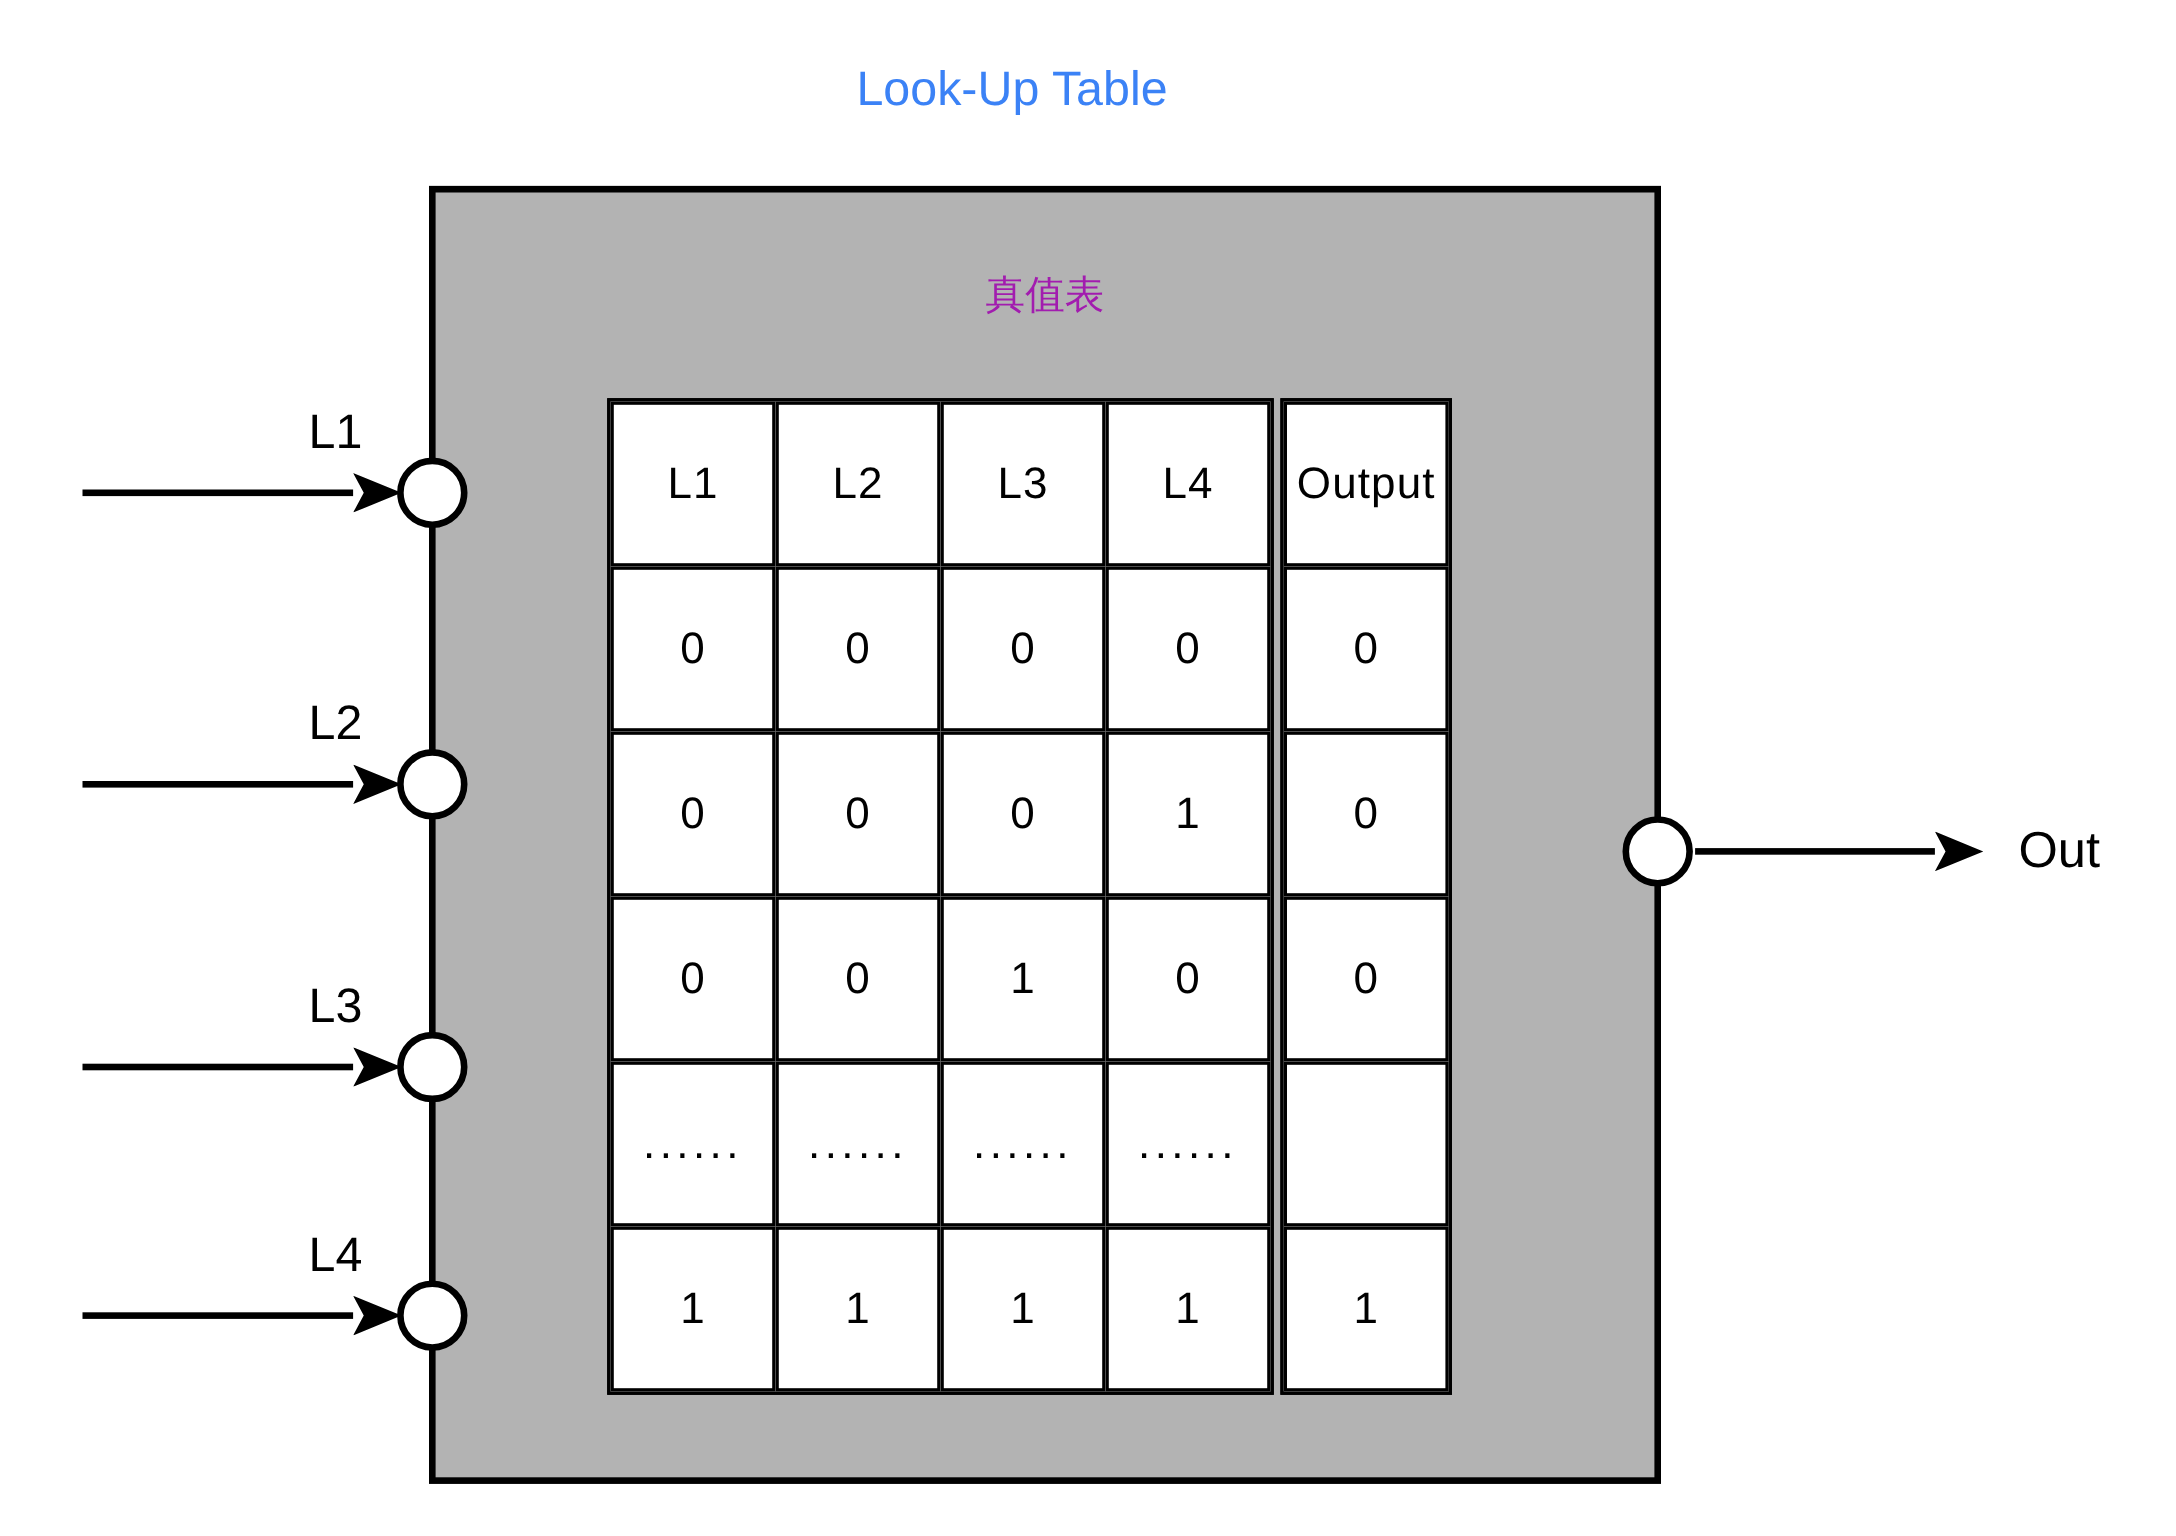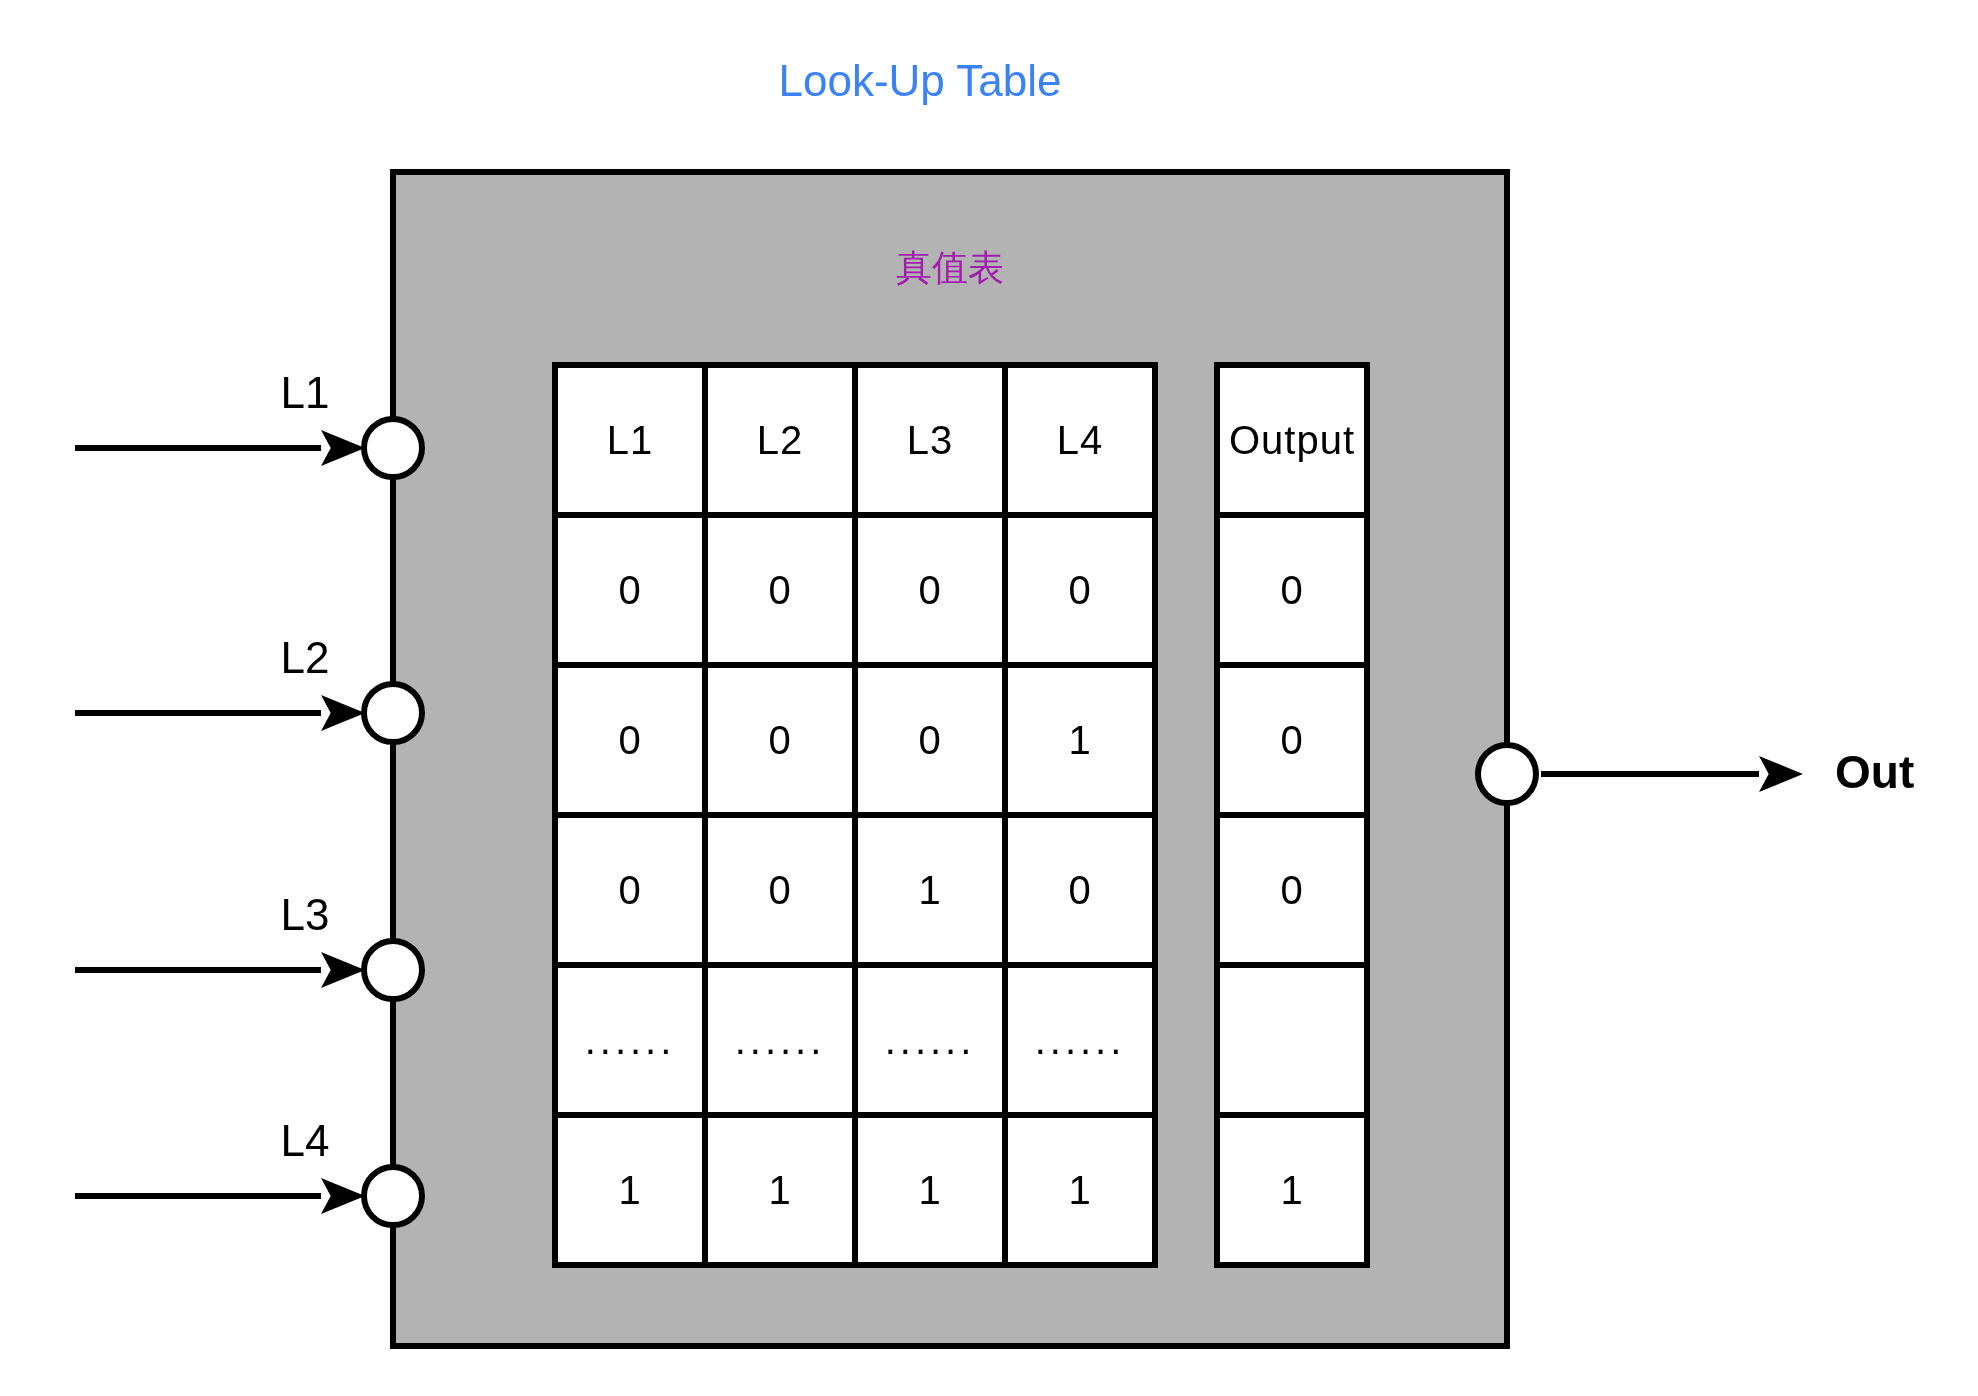--- a/index.html
+++ b/index.html
@@ -51,21 +51,21 @@
     border: 3px solid #000;
     background: #000;
   }
   .tt-main {
     left: 552px;
     top: 362px;
     grid-template-columns: repeat(4, 150px);
     grid-auto-rows: 150px;
   }
   .tt-out {
-    left: 1214px;
+    left: 1164px;
     top: 362px;
     grid-template-columns: 150px;
     grid-auto-rows: 150px;
   }
   .tt-cell {
     box-sizing: border-box;
     border: 3px solid #000;
     background: #ffffff;
     display: flex;
     align-items: center;
@@ -105,21 +105,20 @@
     font-size: 44px;
     color: #000;
     text-align: center;
     white-space: nowrap;
   }
   .out-label {
     position: absolute;
     font-size: 46px;
     color: #000;
     white-space: nowrap;
-    font-weight: bold;
   }
 </style>
 </head>
 <body>
 
 <div id="canvas">
 
   <div class="diagram-title">Look-Up Table</div>
 
   <div class="lut-box"></div>

